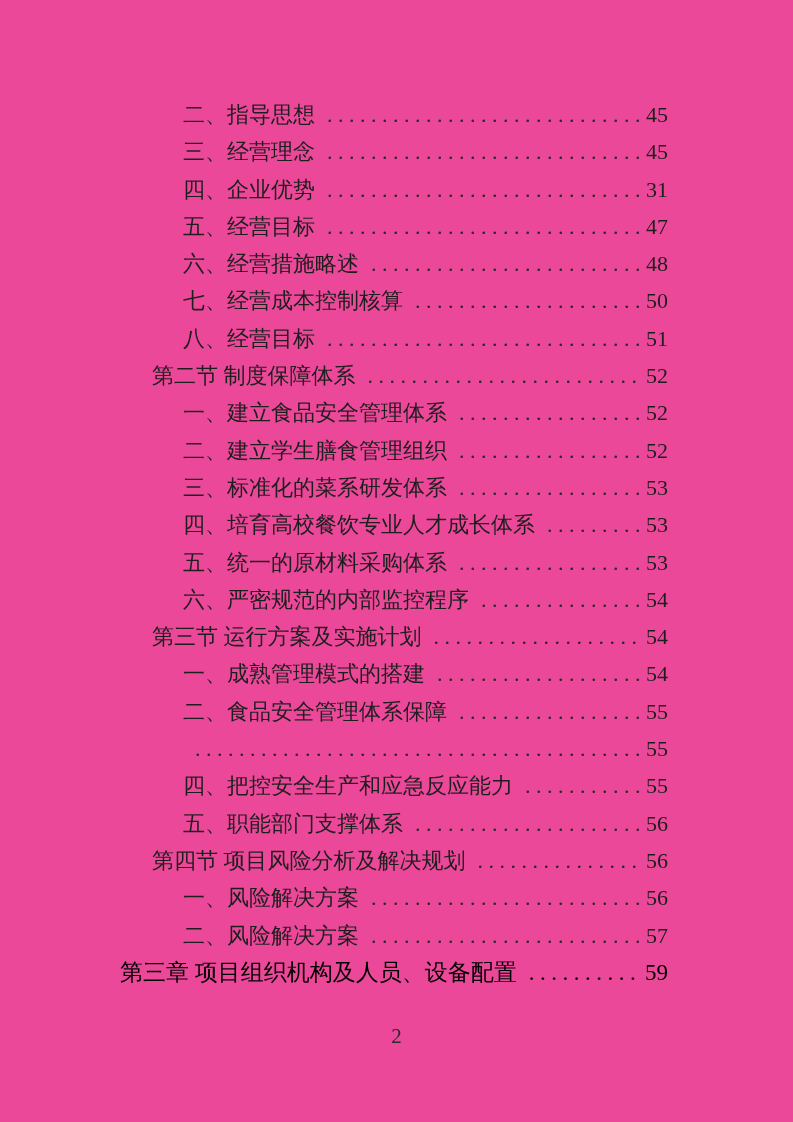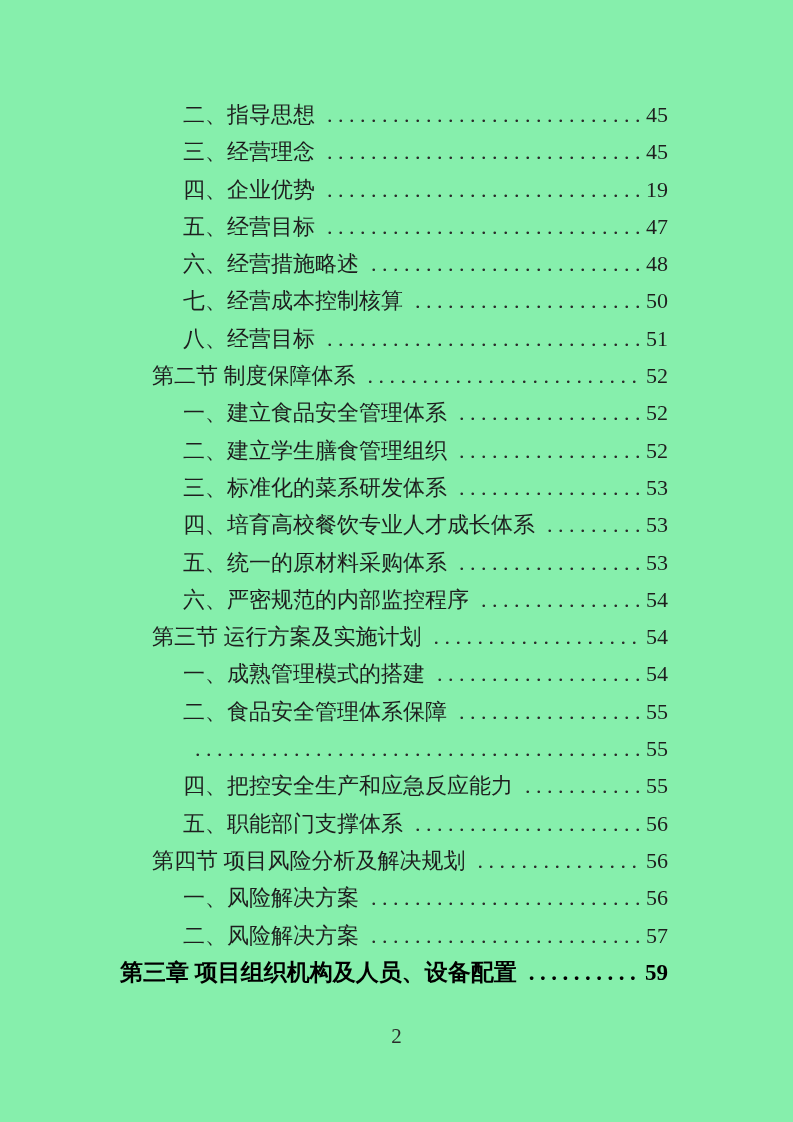--- a/index.html
+++ b/index.html
@@ -11,40 +11,40 @@
     height: 1122px;
     background: #ffffff;
     position: relative;
     overflow: hidden;
     font-family: "Liberation Serif", "DejaVu Serif", serif;
     color: #1e1e1e;
   }
   .page {
     position: absolute;
     inset: 0;
-    background: #86efac;
+    background: #ec4899;
   }
   .toc {
     position: absolute;
     left: 120px;
     right: 125px;
     top: 96px;
   }
   .toc-row {
     display: flex;
     align-items: baseline;
     height: 37.3px;
     line-height: 37.3px;
     font-size: 22px;
     white-space: nowrap;
   }
   .toc-row.level-section { padding-left: 32px; }
   .toc-row.level-sub     { padding-left: 63px; }
   .toc-row.level-chapter {
-    font-weight: bold;
+    font-weight: normal;
     font-size: 23px;
     color: #000000;
   }
   .toc-label {
     flex: 0 0 auto;
   }
   .toc-leader {
     flex: 1 1 auto;
     min-width: 0;
     overflow: hidden;
@@ -80,21 +80,21 @@
     <span class="toc-page">45</span>
   </div>
       <div class="toc-row level-sub">
     <span class="toc-label">三、经营理念</span>
     <span class="toc-leader" aria-hidden="true">..........................................................................................</span>
     <span class="toc-page">45</span>
   </div>
       <div class="toc-row level-sub">
     <span class="toc-label">四、企业优势</span>
     <span class="toc-leader" aria-hidden="true">..........................................................................................</span>
-    <span class="toc-page">19</span>
+    <span class="toc-page">31</span>
   </div>
       <div class="toc-row level-sub">
     <span class="toc-label">五、经营目标</span>
     <span class="toc-leader" aria-hidden="true">..........................................................................................</span>
     <span class="toc-page">47</span>
   </div>
       <div class="toc-row level-sub">
     <span class="toc-label">六、经营措施略述</span>
     <span class="toc-leader" aria-hidden="true">..........................................................................................</span>
     <span class="toc-page">48</span>

